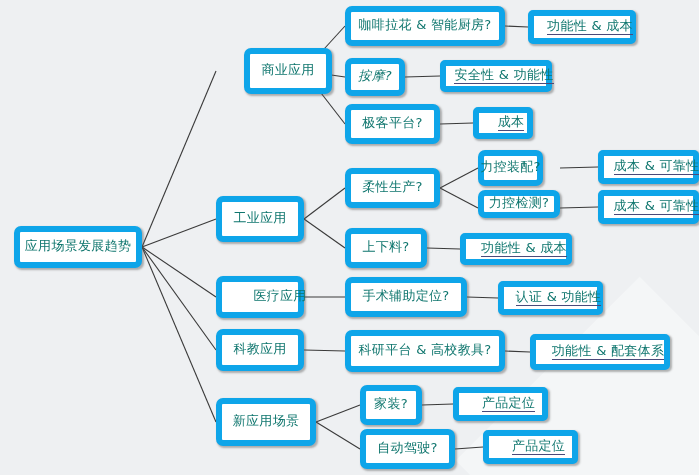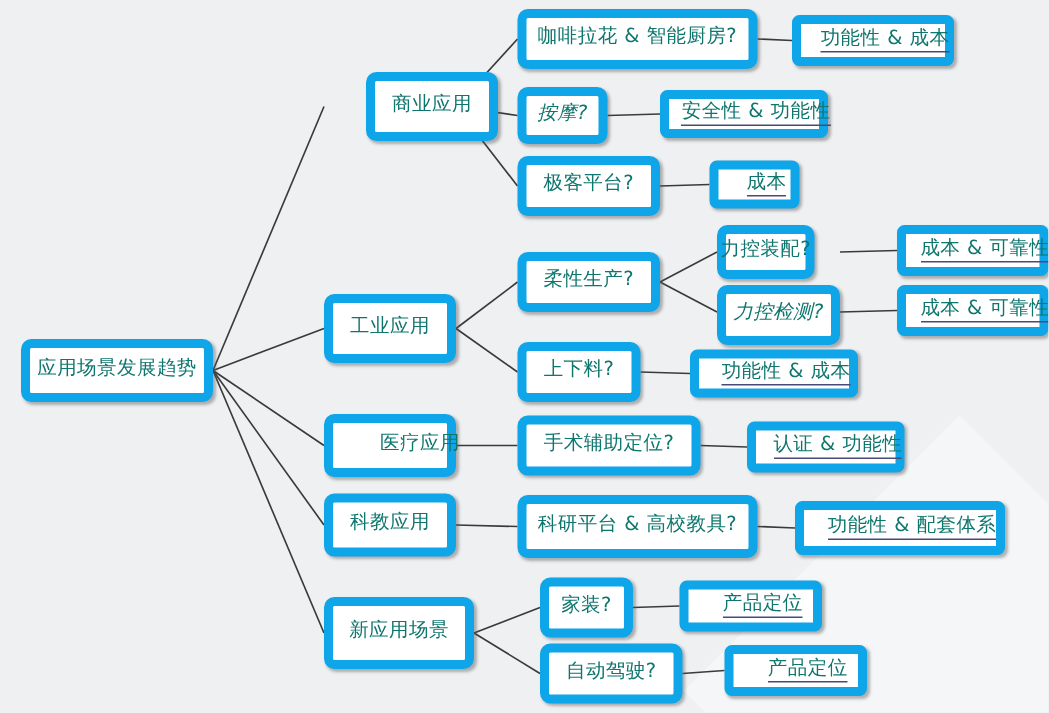--- a/index.html
+++ b/index.html
@@ -137,21 +137,21 @@
       </div>
       <div class="node" style="left: 360px; top: 385px; width: 62px; height: 40px;">
         <span class="label">家装?</span>
       </div>
       <div class="node" style="left: 360px; top: 429px; width: 95px; height: 40px;">
         <span class="label">自动驾驶?</span>
       </div>
       <div class="node" style="left: 478px; top: 150px; width: 65px; height: 36px;">
         <span class="label">力控装配?</span>
       </div>
-      <div class="node" style="left: 478px; top: 190px; width: 82px; height: 40px; font-style: italic;">
+      <div class="node" style="left: 478px; top: 190px; width: 82px; height: 28px;">
         <span class="label">力控检测?</span>
       </div>
       <div class="node leaf" style="left: 528px; top: 10px; width: 108px; height: 34px;">
         <span class="label">功能性 &amp; 成本</span>
       </div>
       <div class="node leaf" style="left: 440px; top: 60px; width: 112px; height: 32px;">
         <span class="label">安全性 &amp; 功能性</span>
       </div>
       <div class="node leaf" style="left: 473px; top: 107px; width: 60px; height: 32px;">
         <span class="label">成本</span>

